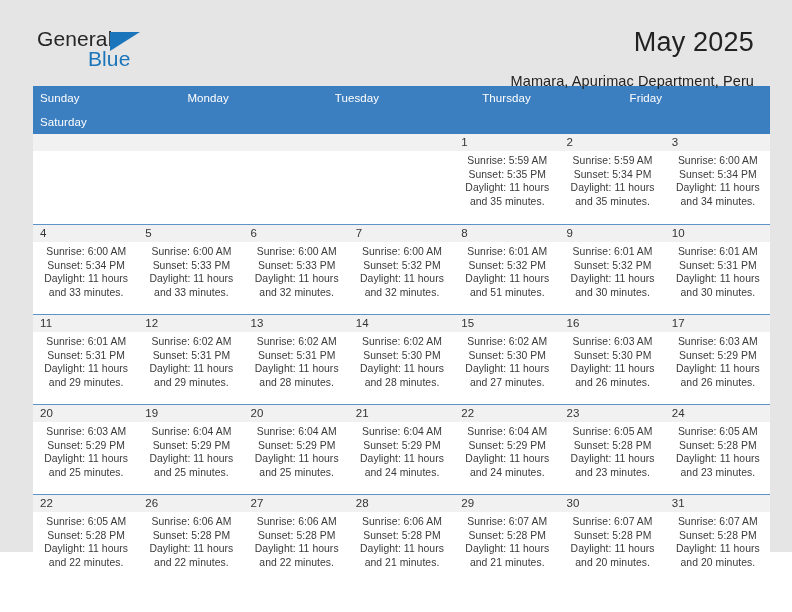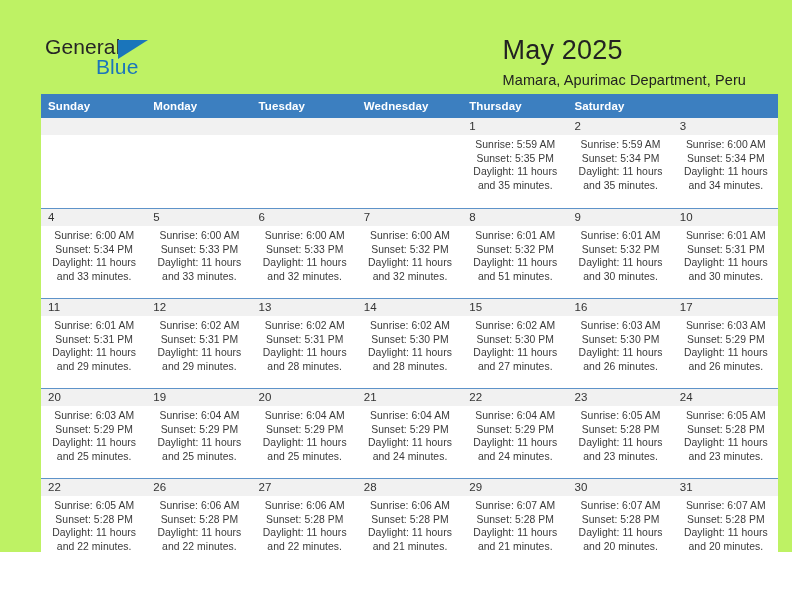--- a/index.html
+++ b/index.html
@@ -7,22 +7,22 @@
     width: 792px;
     height: 612px;
     background: #ffffff;
     font-family: "Liberation Sans", sans-serif;
     -webkit-font-smoothing: antialiased;
   }
   .page {
     position: relative;
     width: 792px;
     height: 552px;
-    background: #bef264;
-    padding: 8px;
+    background: #e5e5e5;
+    padding: 0;
   }
 
   
   .topbar {
     display: flex;
     align-items: flex-start;
     justify-content: space-between;
     padding: 26px 38px 0 33px;
     height: 74px;
   }
@@ -51,46 +51,45 @@
     border-bottom: 19px solid transparent;
   }
   .logo-blue {
     position: absolute;
     left: 55px;
     top: 22px;
     font-size: 21px;
     color: #1a75bb;
     letter-spacing: 0.1px;
   }
-  .titles { text-align: left; }
+  .titles { text-align: right; }
   .cal-title {
     font-size: 27px;
     color: #222222;
     font-weight: normal;
     letter-spacing: 0.2px;
     line-height: 32px;
   }
   .cal-sub {
     font-size: 14.5px;
     color: #222222;
-    margin-top: 5px;
+    margin-top: 14px;
     letter-spacing: 0.1px;
     line-height: 18px;
   }
 
   
   .calendar {
     margin: 12px 22px 0 33px;
     width: 737px;
   }
   .dow-row {
     display: grid;
-    grid-template-columns: repeat(7, 1fr);
+    grid-template-columns: repeat(5, 1fr);
     background: #3c7fc0;
-    font-weight: bold;
   }
   .dow {
     color: #ffffff;
     font-size: 11.5px;
     padding: 5px 0 5px 7px;
     letter-spacing: 0.1px;
     line-height: 14px;
   }
   .week {
     display: grid;
@@ -140,22 +139,22 @@
       <div class="cal-title">May 2025</div>
       <div class="cal-sub">Mamara, Apurimac Department, Peru</div>
     </div>
   </div>
 
   <div class="calendar">
     <div class="dow-row">
       <div class="dow">Sunday</div>
       <div class="dow">Monday</div>
       <div class="dow">Tuesday</div>
-      <div class="dow">Wednesday</div>
       <div class="dow">Thursday</div>
+      <div class="dow">Friday</div>
       <div class="dow">Saturday</div>
     </div>
     <div id="weeks-host">
         <div class="week">
           <div class="cell empty">
             <div class="datenum"></div>
           </div>
           <div class="cell empty">
             <div class="datenum"></div>
           </div>

